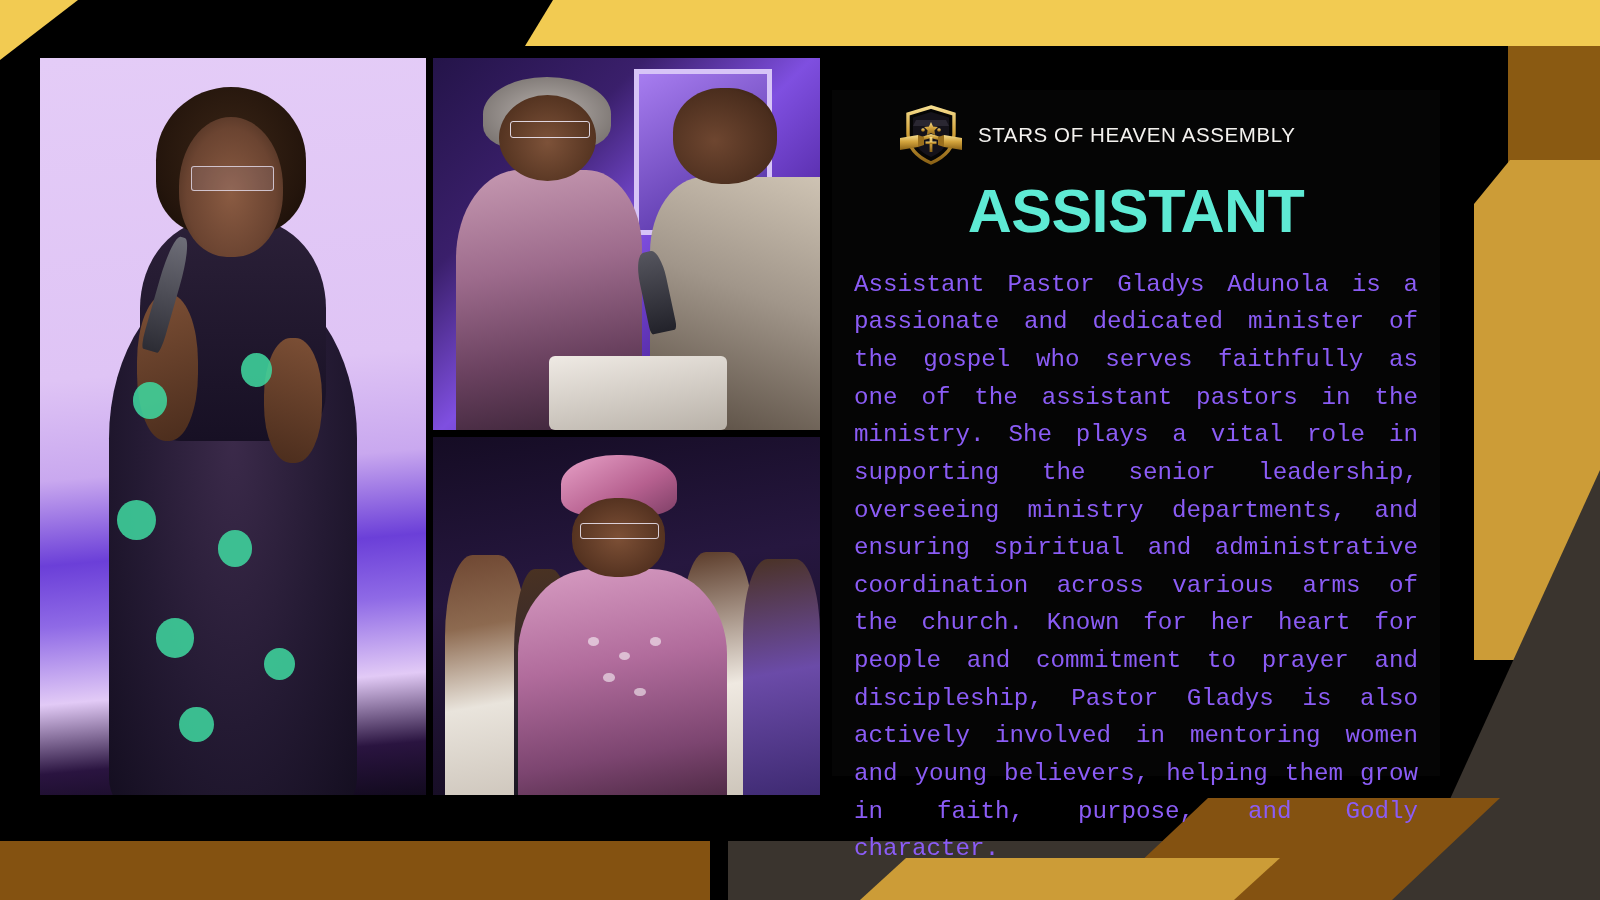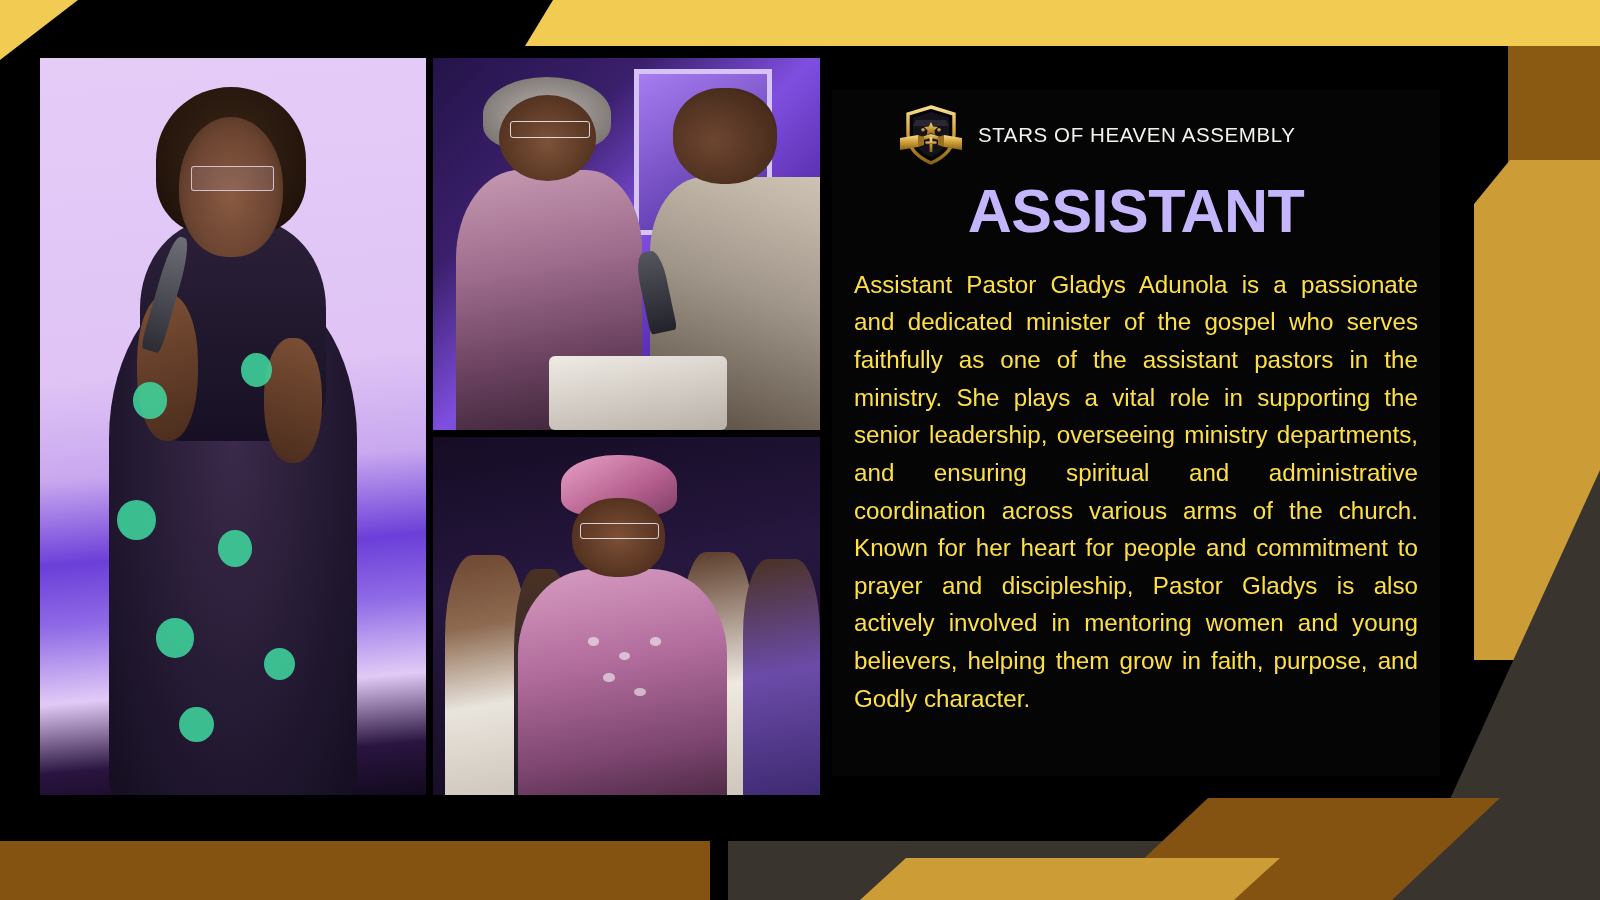--- a/index.html
+++ b/index.html
@@ -132,25 +132,25 @@
      background:linear-gradient(170deg,#4a3224 0%,#6b4ba8 48%,#3e2a72 100%);border-radius:32% 32% 0 0;}
 
   
   #panel{position:absolute;left:832px;top:46px;width:608px;height:686px;background:#050505;margin-top:44px;}
 
   .brandrow{display:flex;align-items:center;gap:14px;padding:14px 0 0 66px;}
   .logo{width:66px;height:62px;flex:0 0 66px;}
   .brandname{color:#f4f2ef;font-size:20.5px;letter-spacing:.6px;
      font-family:"Liberation Sans",sans-serif;white-space:nowrap;}
 
-  h1#title{margin:16px 0 0 0;color:#c4b5fd;font-size:61px;line-height:.98;
+  h1#title{margin:16px 0 0 0;color:#5eead4;font-size:61px;line-height:.98;
      font-weight:700;text-align:center;letter-spacing:-.5px;padding:0 8px;}
 
-  #bio{margin:24px 22px 0 22px;color:#fde047;font-size:24.2px;line-height:1.555;
-     text-align:justify;text-justify:inter-word;}
+  #bio{margin:24px 22px 0 22px;color:#8b5cf6;font-size:24.2px;line-height:1.555;
+     text-align:justify;text-justify:inter-word;font-family:Liberation Mono, monospace;}
 </style>
 </head>
 <body>
 
 <div id="stage">
 
   <div class="deco tl-tri"></div>
   <div class="deco top-band"></div>
   <div class="deco top-right-block"></div>
   <div class="deco right-darkgold"></div>

